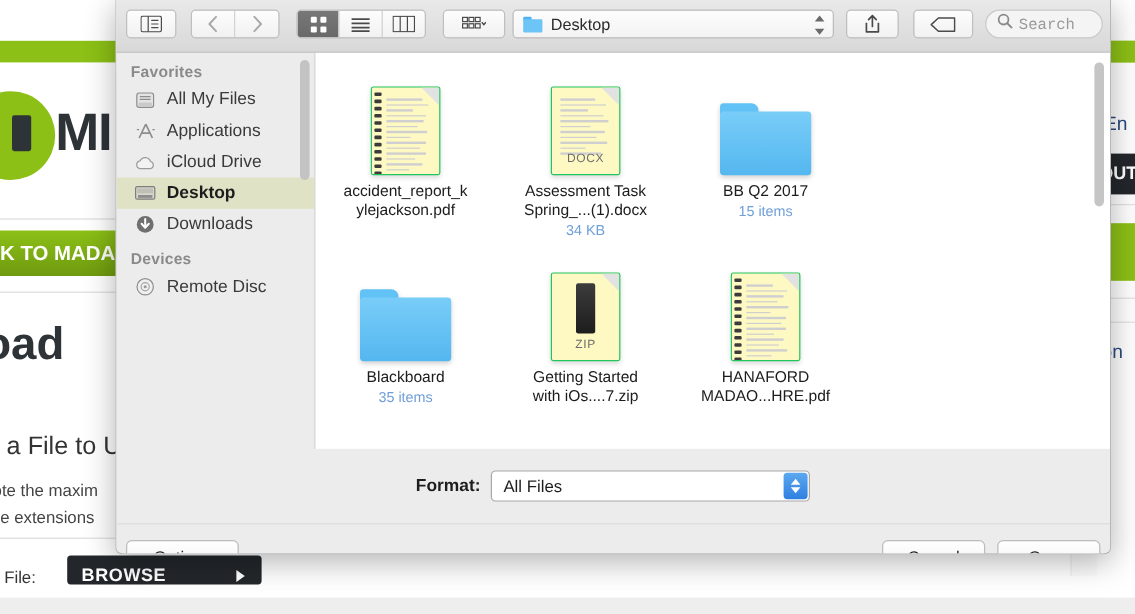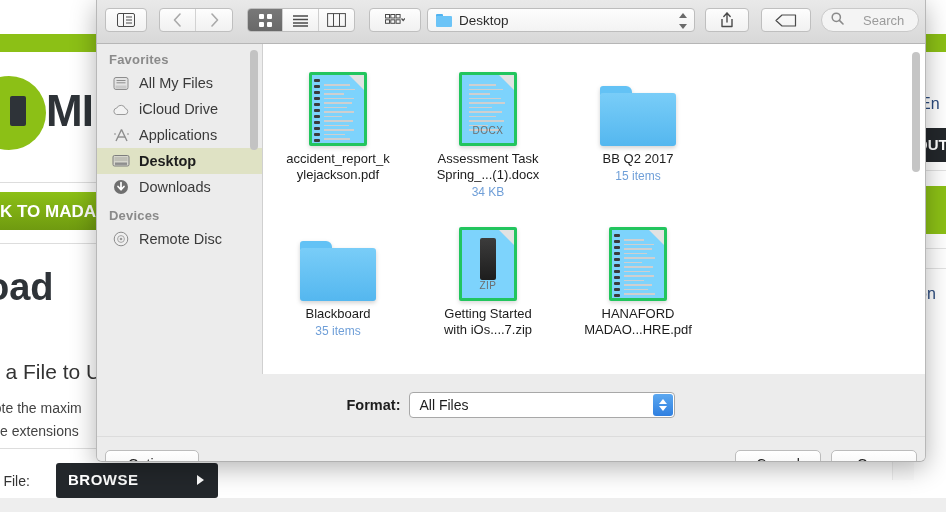--- a/index.html
+++ b/index.html
@@ -43,21 +43,21 @@
   }
   .bg-h2 {
     position: absolute; left: -12px; top: 360px;
     font-size: 21px; color: #333333; white-space: nowrap;
   }
   .bg-p1 { position: absolute; left: -14px; top: 400px; font-size: 14px; color: #444444; white-space: nowrap; }
   .bg-p2 { position: absolute; left: -10px; top: 423px; font-size: 14px; color: #444444; white-space: nowrap; }
   .bg-hr-c { position: absolute; left: 0; top: 448px; width: 250px; height: 1px; background: #dddddd; }
   .bg-selectfile { position: absolute; left: -16px; top: 473px; font-size: 14px; color: #333333; white-space: nowrap; }
   .bg-browse {
-    position: absolute; left: 56px; top: 463px; width: 162px; height: 35px;
+    position: absolute; left: 56px; top: 463px; width: 162px; height: 24px;
     background: #23272b; border-radius: 3px;
   }
   .bg-browse .lbl {
     position: absolute; left: 12px; top: 8px; color: #ffffff;
     font-size: 15px; font-weight: bold; letter-spacing: .5px;
   }
   .bg-browse .arw {
     position: absolute; right: 14px; top: 12px;
     width: 0; height: 0; border-left: 7px solid #ffffff;
     border-top: 5px solid transparent; border-bottom: 5px solid transparent;
@@ -148,22 +148,22 @@
   .stepper-v i.dn { border-top: 5px solid #6a6a6a; border-left: 4.5px solid transparent; border-right: 4.5px solid transparent; }
 
   .search-box {
     position: absolute; left: 724px; top: 8px; width: 98px; height: 24px;
     background: #f4f4f4; border: 1px solid #c9c9c9; border-radius: 12px;
     display: flex; align-items: center;
   }
   .search-box .mag { margin-left: 9px; }
   .search-box input {
     border: none; outline: none; background: transparent;
-    font-family: Liberation Sans, sans-serif; font-size: 13px; color: #4d7c0f;
-    margin-left: 19px; width: 62px;
+    font-family: Liberation Mono, monospace; font-size: 13px; color: #4d7c0f;
+    margin-left: 5px; width: 62px;
   }
   .search-box input::placeholder { color: #9b9b9b; }
 
   
   .body-split { display: flex; height: 330px; }
 
   .sidebar {
     width: 166px; background: #ececec;
     border-right: 1px solid #d0d0d0; position: relative; overflow: hidden;
   }
@@ -215,21 +215,21 @@
     position: absolute; left: 0; top: 0; width: 32px; height: 9px;
     background: #63c2f5; border-radius: 3px 6px 0 0;
   }
   .folder .body {
     position: absolute; left: 0; top: 7px; width: 76px; height: 53px;
     background: linear-gradient(#79cdf8, #54b7ef); border-radius: 3px;
   }
   
   .doc {
     width: 58px; height: 74px; position: relative;
-    background: #7dd3fc; border: 3px solid #22c55e; border-radius: 2px;
+    background: #fef9c3; border: 1px solid #22c55e; border-radius: 2px;
     filter: drop-shadow(0 2px 2px rgba(0,0,0,.15));
     overflow: hidden;
   }
   .doc .fold {
     position: absolute; right: 0; top: 0;
     border-top: 15px solid #e2e2e2; border-left: 15px solid transparent;
   }
   .doc .lines { position: absolute; left: 7px; top: 9px; right: 7px; }
   .doc .lines i {
     display: block; height: 1.5px; background: #cfcfcf; margin-bottom: 3px;
@@ -461,37 +461,37 @@
             <line x1="3.5" y1="4.5" x2="12.5" y2="4.5" stroke="#8d8d8d"></line>
             <line x1="3.5" y1="6.8" x2="12.5" y2="6.8" stroke="#8d8d8d"></line>
             <rect x="2.5" y="9.5" width="11" height="3.2" fill="#c9c9c9"></rect>
           </svg>
         </span>
         <span>All My Files</span>
       </div>
 
       <div class="sb-item">
         <span class="sb-ico">
-          <svg width="18" height="13" viewBox="0 0 18 13">
-            <path d="M4.5 11.5 A3.3 3.3 0 0 1 4.8 5 A4.6 4.6 0 0 1 13.4 5.6 A3 3 0 0 1 13.2 11.5 Z" fill="#f2f2f2" stroke="#9a9a9a" stroke-width="1"></path>
-          </svg>
-        </span>
-        <span>iCloud Drive</span>
-      </div>
-
-      <div class="sb-item">
-        <span class="sb-ico">
           <svg width="17" height="15" viewBox="0 0 17 15">
             <path d="M8.5 1.5 L14 13 M8.5 1.5 L3 13" fill="none" stroke="#8d8d8d" stroke-width="1.4"></path>
             <line x1="5" y1="9" x2="12" y2="9" stroke="#8d8d8d" stroke-width="1.4"></line>
             <line x1="1" y1="6" x2="3" y2="6" stroke="#8d8d8d" stroke-width="1.2"></line>
             <line x1="14" y1="6" x2="16" y2="6" stroke="#8d8d8d" stroke-width="1.2"></line>
           </svg>
         </span>
         <span>Applications</span>
+      </div>
+
+      <div class="sb-item">
+        <span class="sb-ico">
+          <svg width="18" height="13" viewBox="0 0 18 13">
+            <path d="M4.5 11.5 A3.3 3.3 0 0 1 4.8 5 A4.6 4.6 0 0 1 13.4 5.6 A3 3 0 0 1 13.2 11.5 Z" fill="#f2f2f2" stroke="#9a9a9a" stroke-width="1"></path>
+          </svg>
+        </span>
+        <span>iCloud Drive</span>
       </div>
 
       <div class="sb-item selected">
         <span class="sb-ico">
           <svg width="18" height="14" viewBox="0 0 18 14">
             <rect x="1" y="1.5" width="16" height="10.5" rx="1.5" fill="#d6d6cd" stroke="#7d7d7d"></rect>
             <rect x="2.5" y="3" width="13" height="4" fill="#bfbfb6"></rect>
             <rect x="3" y="8.5" width="12" height="2.4" fill="#8e8e8e"></rect>
           </svg>
         </span>

